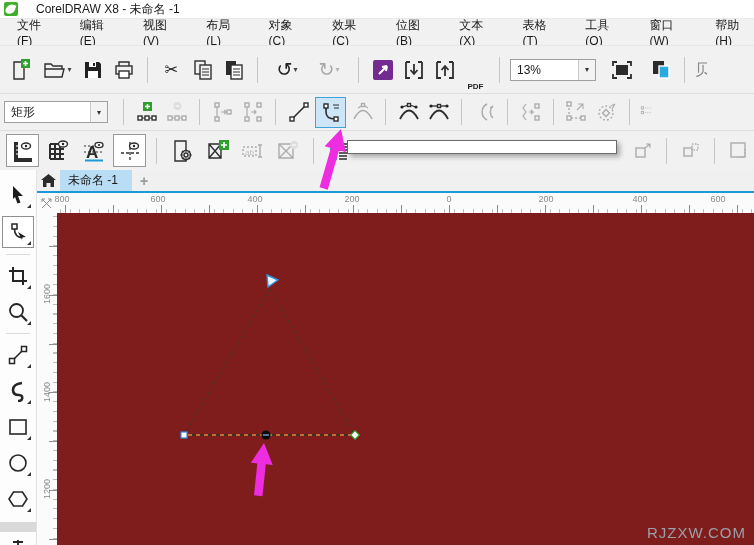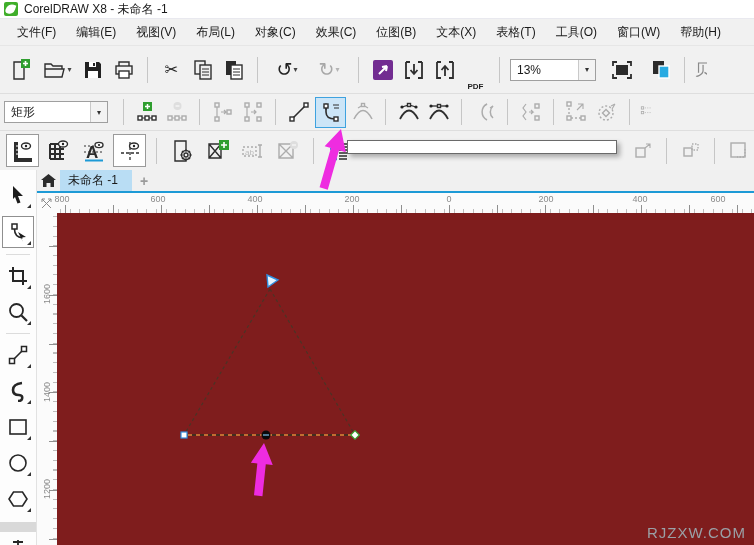--- a/index.html
+++ b/index.html
@@ -1,28 +1,28 @@
 <!DOCTYPE html>
 <html><head>
 <meta charset="utf-8">
 <style>
   html,body{margin:0;padding:0;background:#fff;}
   #app{position:relative;width:754px;height:545px;overflow:hidden;
        font-family:"Liberation Sans","DejaVu Sans",sans-serif;color:#1a1a1a;
        -webkit-user-select:none;user-select:none;}
   
   .titlebar{position:absolute;left:0;top:0;width:754px;height:19px;background:#fff;
-            display:flex;align-items:center;gap:6px;padding-left:4px;box-sizing:border-box;
+            display:flex;align-items:center;gap:18px;padding-left:4px;box-sizing:border-box;
             font-size:12px;border-bottom:1px solid #e9e9ef;}
   .applogo{width:14px;height:14px;background:#3fae2a;border-radius:2px;position:relative;flex:0 0 auto;}
   .applogo::after{content:"";position:absolute;left:2px;top:2px;width:9px;height:10px;
             border-radius:70% 0 60% 30%;background:#fff;transform:rotate(18deg);}
   
   .menubar{position:absolute;left:0;top:19px;width:754px;height:26px;background:#f1f1f1;
-           display:flex;align-items:center;gap:2px;padding-left:8px;box-sizing:border-box;font-size:12px;}
+           display:flex;align-items:center;gap:16px;padding-left:8px;box-sizing:border-box;font-size:12px;}
   .menubar .mi{padding:3px 9px;cursor:default;}
   
   .bar{position:absolute;left:0;width:754px;background:#f1f1f1;display:flex;align-items:center;box-sizing:border-box;}
   .row1{top:45px;height:48px;border-top:1px solid #e6e6e6;padding-left:8px;gap:4px;}
   .row2{top:93px;height:37px;border-top:1px solid #dedede;padding-left:4px;gap:3px;}
   .row3{top:130px;height:40px;border-top:1px solid #dedede;padding-left:6px;gap:4px;}
   .tb{width:27px;height:27px;display:flex;align-items:center;justify-content:center;position:relative;flex:0 0 auto;}
   .tb svg{stroke:#2e2e2e;fill:none;stroke-width:1.4px;}
   .sep{width:1px;height:26px;background:#c6c6c6;margin:0 6px;flex:0 0 auto;}
   .car{font-size:8px;color:#444;margin-left:1px;}

